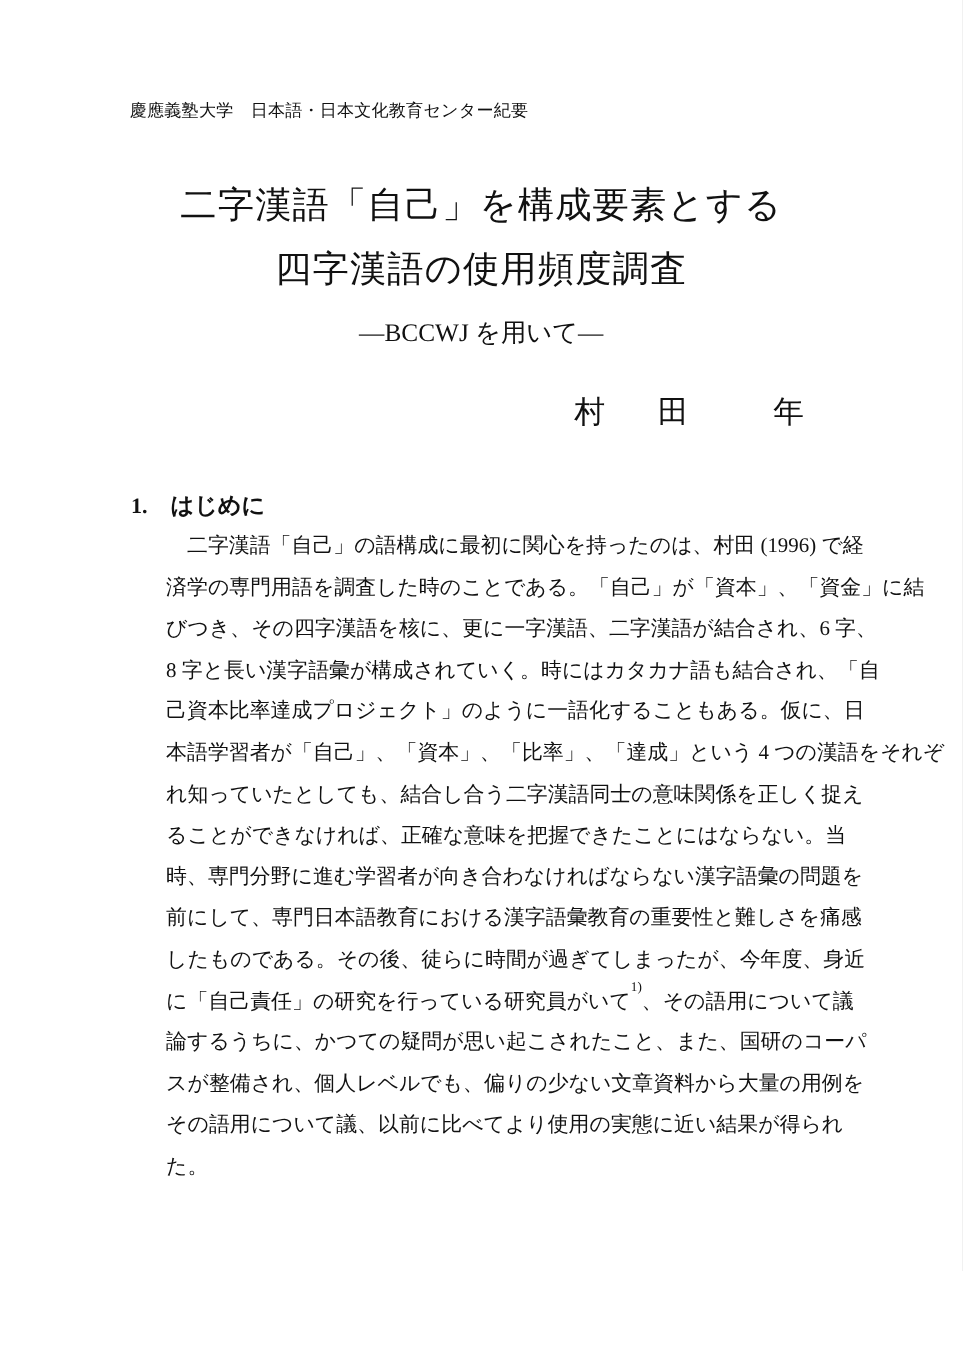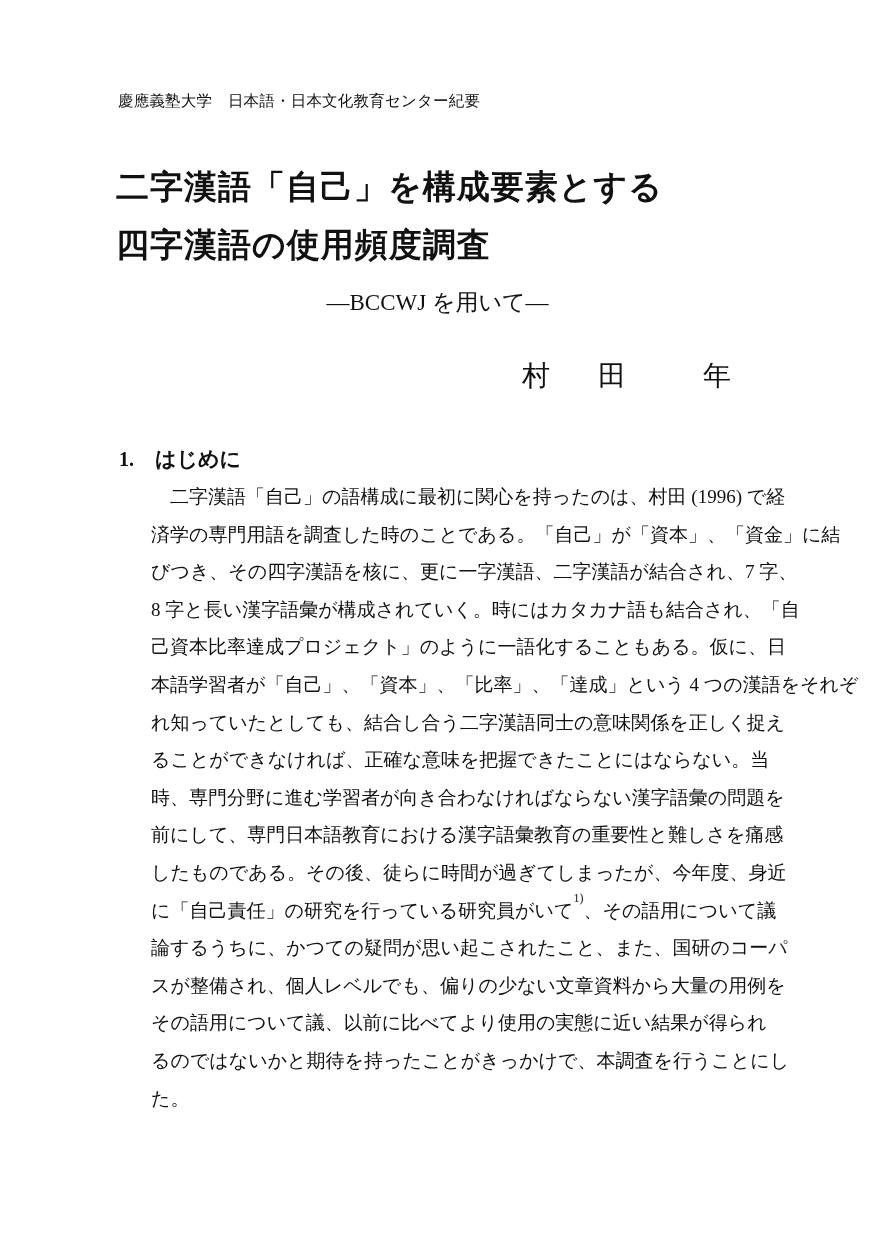--- a/index.html
+++ b/index.html
@@ -25,23 +25,23 @@
     line-height: 21px;
     letter-spacing: 0.2px;
   }
   .paper-title {
     position: absolute;
     left: 116px;
     top: 158px;
     width: 643px;
     margin: 0;
     font-size: 33px;
-    font-weight: 700;
+    font-weight: 400;
     line-height: 58px;
-    text-align: left;
+    text-align: center;
     letter-spacing: 1px;
   }
   .paper-title .title-line {
     display: block;
   }
   .paper-subtitle {
     position: absolute;
     left: 116px;
     top: 286px;
     width: 643px;
@@ -128,30 +128,29 @@
     <span class="author-char-3">年</span>
   </div>
 
   <div class="section-heading">
     <span class="section-number">1.</span><span class="section-title">はじめに</span>
   </div>
 
   <div class="body-text">
     <div class="line">　二字漢語「自己」の語構成に最初に関心を持ったのは、村田 (1996) で経</div>
     <div class="line">済学の専門用語を調査した時のことである。「自己」が「資本」、「資金」に結</div>
-    <div class="line">びつき、その四字漢語を核に、更に一字漢語、二字漢語が結合され、7 字、</div>
+    <div class="line">びつき、その四字漢語を核に、更に一字漢語、二字漢語が結合され、6 字、</div>
     <div class="line">8 字と長い漢字語彙が構成されていく。時にはカタカナ語も結合され、「自</div>
     <div class="line">己資本比率達成プロジェクト」のように一語化することもある。仮に、日</div>
     <div class="line">本語学習者が「自己」、「資本」、「比率」、「達成」という 4 つの漢語をそれぞ</div>
     <div class="line">れ知っていたとしても、結合し合う二字漢語同士の意味関係を正しく捉え</div>
     <div class="line">ることができなければ、正確な意味を把握できたことにはならない。当</div>
     <div class="line">時、専門分野に進む学習者が向き合わなければならない漢字語彙の問題を</div>
     <div class="line">前にして、専門日本語教育における漢字語彙教育の重要性と難しさを痛感</div>
     <div class="line">したものである。その後、徒らに時間が過ぎてしまったが、今年度、身近</div>
     <div class="line"><span>に「自己責任」の研究を行っている研究員がいて</span><sup>1)</sup><span>、その語用について議</span></div>
     <div class="line">論するうちに、かつての疑問が思い起こされたこと、また、国研のコーパ</div>
     <div class="line">スが整備され、個人レベルでも、偏りの少ない文章資料から大量の用例を</div>
     <div class="line">その語用について議、以前に比べてより使用の実態に近い結果が得られ</div>
-    <div class="line">るのではないかと期待を持ったことがきっかけで、本調査を行うことにし</div>
     <div class="line line-last">た。</div>
   </div>
 
 </div>
 
 </body></html>

